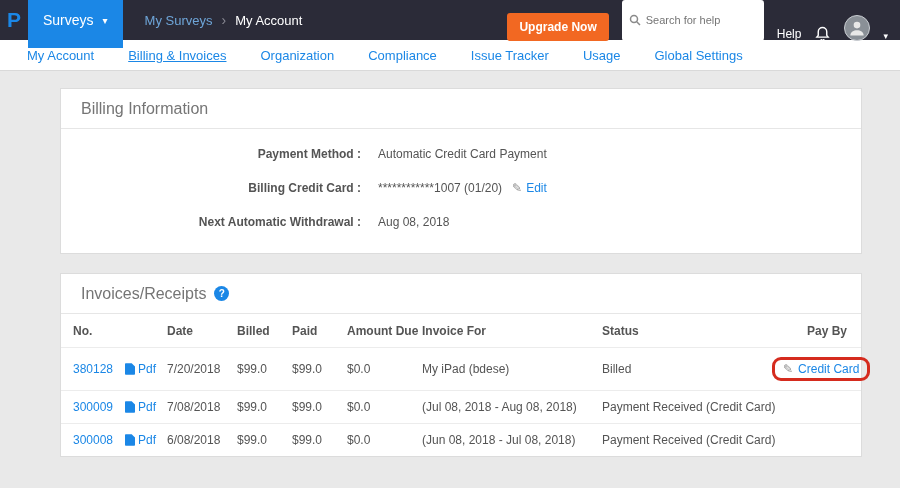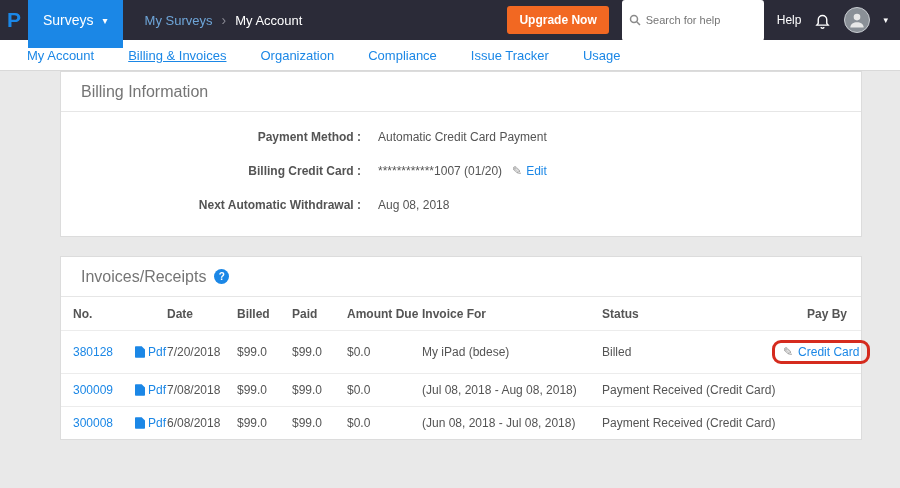--- a/index.html
+++ b/index.html
@@ -9,40 +9,40 @@
   
   .topbar { height:40px; background:#2b2b38; display:flex; align-items:center; }
   .logo { width:28px; text-align:center; color:#1b87e6; font-weight:bold; font-size:21px; cursor:pointer; }
   .product-switcher { background:#1b87e6; color:#fff; height:56px; display:flex; align-items:center;
     gap:9px; padding:0 15px; font-size:14px; cursor:pointer; }
   .product-switcher .caret { font-size:10px; }
   .breadcrumb { display:flex; align-items:center; gap:9px; margin-left:22px; font-size:13px; }
   .bc-link { color:#6ea5d8; cursor:pointer; }
   .bc-sep { color:#8a8a94; font-size:14px; }
   .bc-current { color:#ffffff; }
-  .topbar-right { margin-left:auto; display:flex; align-items:center; gap:13px; padding-right:12px; }
+  .topbar-right { margin-left:auto; display:flex; align-items:flex-end; gap:13px; padding-right:12px; }
   .upgrade { background:#f26822; color:#fff; border:none; border-radius:3px; font-size:12px;
     font-weight:bold; padding:7px 12px; cursor:pointer; font-family:inherit; }
   .search { background:#fff; border-radius:3px; height:41px; width:142px; display:flex;
     align-items:center; gap:5px; padding:0 7px; }
   .search input { border:none; outline:none; font-size:11px; width:100%; color:#555; font-family:inherit; background:transparent; }
   .help-link { color:#fff; font-size:12px; cursor:pointer; }
   .bell { display:flex; cursor:pointer; }
   .avatar { width:26px; height:26px; border-radius:50%; background:#8a9097; border:1px solid #c9cdd2;
     display:flex; align-items:center; justify-content:center; overflow:hidden; cursor:pointer; }
   .avatar-caret { color:#fff; font-size:9px; cursor:pointer; }
 
   
   .nav { height:31px; background:#fff; border-bottom:1px solid #d9d9d9; display:flex;
     align-items:center; padding-left:10px; }
   .tab { color:#1b87e6; font-size:13px; padding:0 17px; text-decoration:none; cursor:pointer; }
   .tab.active { text-decoration:underline; }
 
   
-  .main { }
+  .main { padding-top:17px; }
   .card { width:802px; margin-left:60px; background:#fff; border:1px solid #dcdcdc; margin-bottom:19px; }
   .card-header { height:40px; display:flex; align-items:center; gap:8px; padding:0 20px;
     font-size:16px; color:#757575; border-bottom:1px solid #e6e6e6; }
   .help-badge { width:15px; height:15px; border-radius:50%; background:#1b87e6; color:#fff;
     font-size:10px; font-weight:bold; display:flex; align-items:center; justify-content:center; cursor:pointer; }
 
   
   .billing-body { padding:8px 0 14px; }
   .binfo-row { display:flex; align-items:center; min-height:34px; font-size:12px; color:#545454; }
   .binfo-label { width:300px; text-align:right; font-weight:bold; }
@@ -50,21 +50,21 @@
   .edit-wrap { display:inline-flex; align-items:center; gap:4px; margin-left:10px; cursor:pointer; }
   .pencil { color:#8b8b8b; font-size:12px; }
   .blue-link { color:#1b87e6; text-decoration:none; cursor:pointer; }
 
   
   table { width:100%; border-collapse:collapse; font-size:12px; color:#545454; table-layout:fixed; }
   th { text-align:left; font-weight:bold; padding:10px 0 9px 8px; white-space:nowrap; }
   td { padding:9px 0 9px 8px; border-top:1px solid #ececec; white-space:nowrap; height:31px; }
   th:first-child, td:first-child { padding-left:12px; }
   th.payby, td.payby { text-align:right; padding-right:14px; }
-  .no-cell { display:flex; align-items:center; gap:22px; }
+  .no-cell { display:flex; align-items:center; gap:12px; }
   .pdf-link { display:inline-flex; align-items:center; gap:3px; color:#1b87e6; cursor:pointer; }
   .cc-highlight { display:inline-flex; align-items:center; gap:5px; border:3px solid #d52b1e;
     border-radius:9px; padding:2px 8px; }
 </style>
 </head>
 <body>
 
 <div class="topbar">
   <div class="logo">P</div>
   <div class="product-switcher">
@@ -104,20 +104,21 @@
   </div>
 </div>
 
 <div class="nav">
   <a class="tab">My Account</a>
   <a class="tab active">Billing &amp; Invoices</a>
   <a class="tab">Organization</a>
   <a class="tab">Compliance</a>
   <a class="tab">Issue Tracker</a>
   <a class="tab">Usage</a>
+  <a class="tab">Global Settings</a>
 </div>
 
 <div class="main">
 
   <div class="card">
     <div class="card-header">
       <span>Billing Information</span>
     </div>
     <div class="billing-body">
       <div class="binfo-row">

